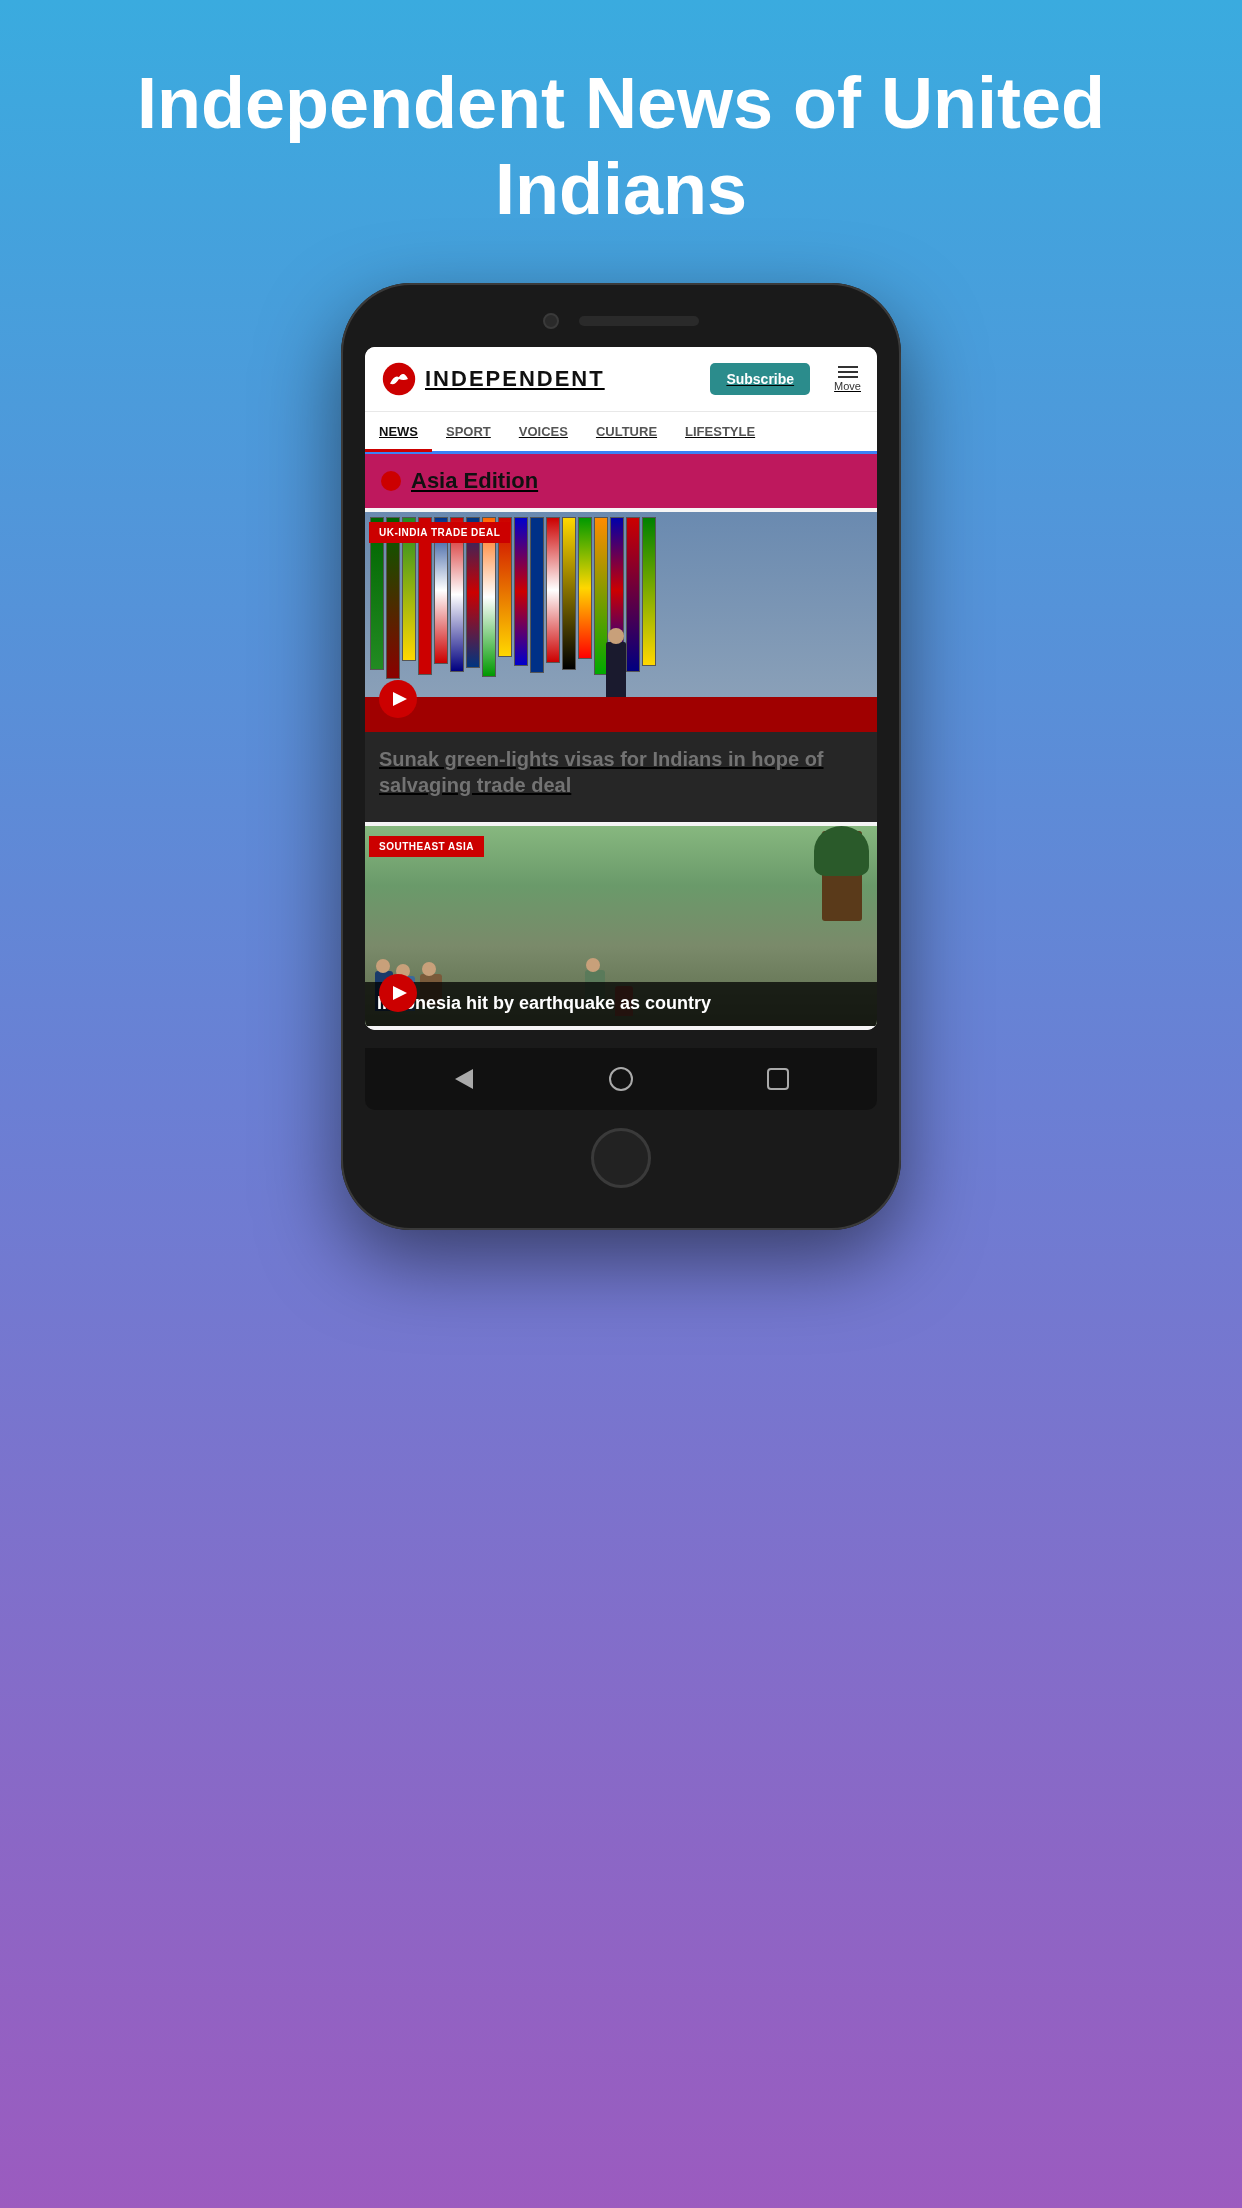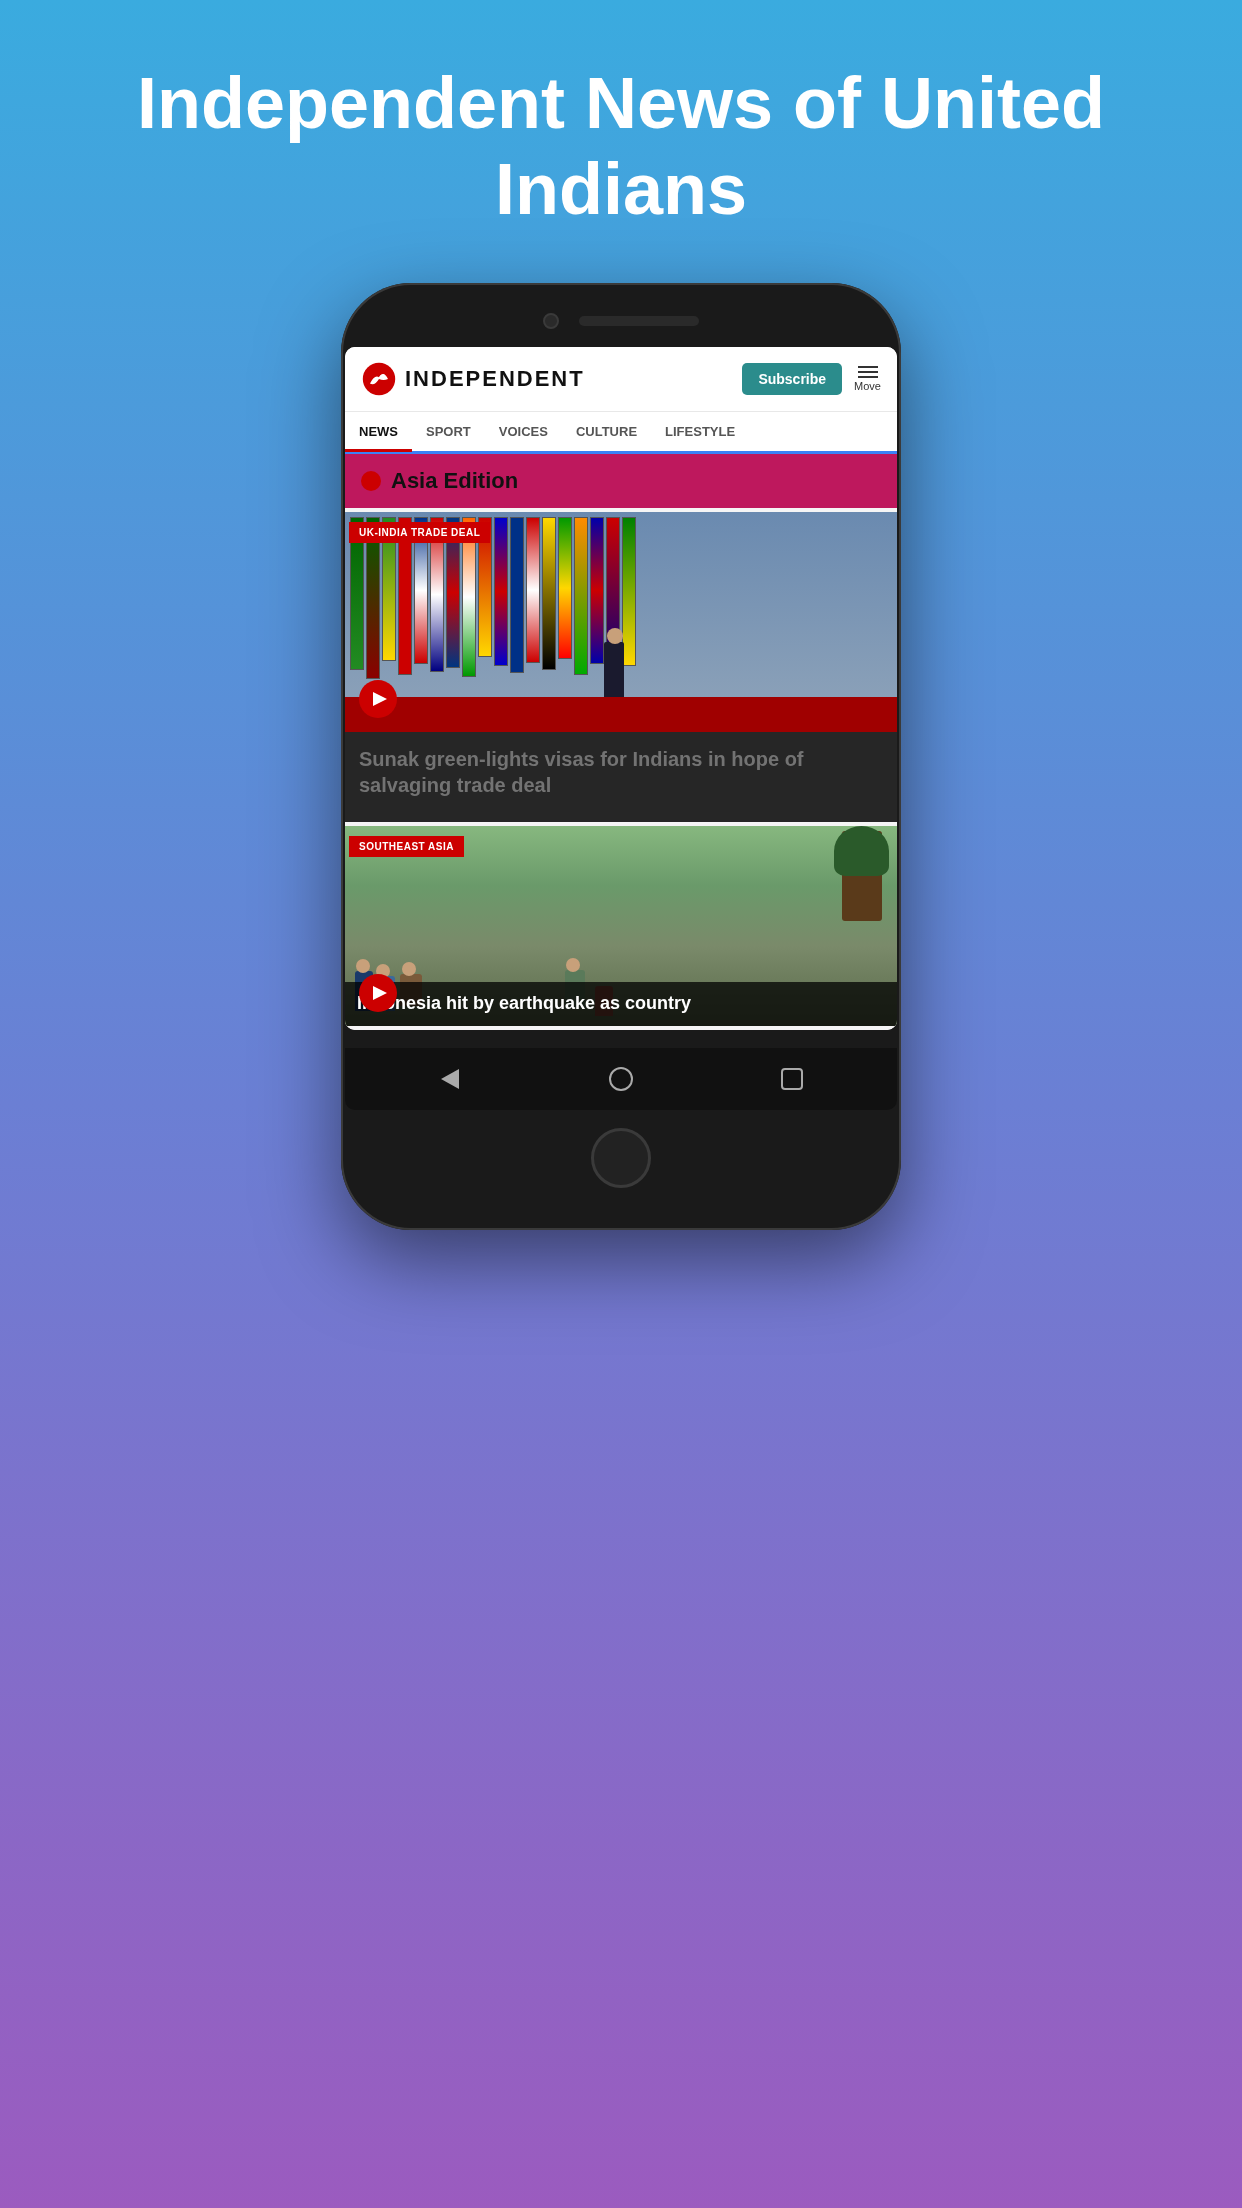--- a/index.html
+++ b/index.html
@@ -23,23 +23,24 @@
       text-align: center;
       padding: 60px 80px 50px;
       line-height: 1.2;
     }
 
     
     .phone-shell {
       width: 560px;
       background: #1a1a1a;
       border-radius: 70px;
-      padding: 30px 4px;
+      padding: 30px 24px;
       box-shadow: 0 30px 80px rgba(0,0,0,0.5), inset 0 0 0 2px #3a3a3a;
       position: relative;
+      text-decoration: underline;
     }
 
     .phone-top-bar {
       display: flex;
       justify-content: center;
       align-items: center;
       margin-bottom: 18px;
       gap: 20px;
     }
 
@@ -89,21 +90,21 @@
     .logo-text {
       font-size: 22px;
       font-weight: 800;
       letter-spacing: 2px;
       color: #111;
     }
 
     .header-actions {
       display: flex;
       align-items: center;
-      gap: 12px;
+      gap: 24px;
     }
 
     .subscribe-btn {
       background: #2b8c8c;
       color: white;
       border: none;
       padding: 8px 16px;
       border-radius: 5px;
       font-size: 14px;
       font-weight: 600;

